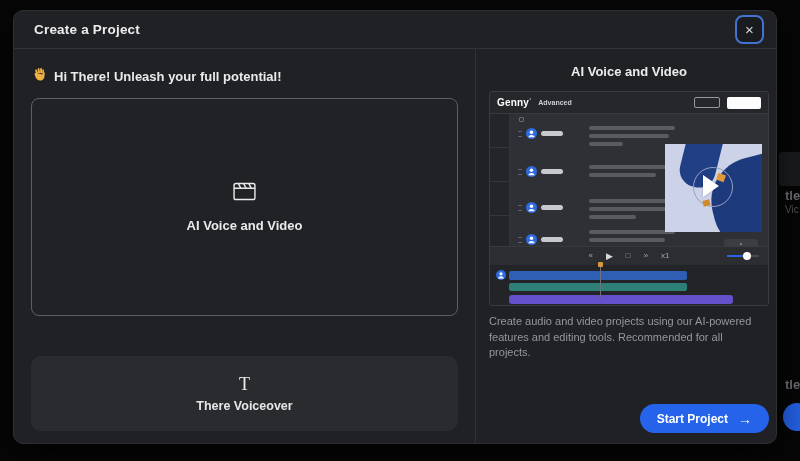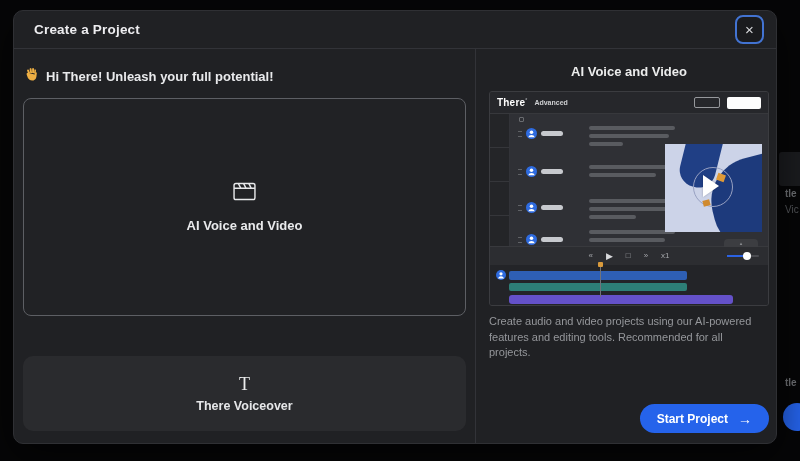--- a/index.html
+++ b/index.html
@@ -4,40 +4,40 @@
 <style>
   * { margin:0; padding:0; box-sizing:border-box; }
   html,body { background:#070708; }
   .stage {
     position:relative; width:800px; height:461px; overflow:hidden;
     background:#060607; font-family:"Liberation Sans", sans-serif;
   }
 
   
   .bg-thumb { position:absolute; left:779px; top:152px; width:21px; height:34px; background:#1b1c1f; border-radius:3px 0 0 3px; }
-  .frag { position:absolute; left:785px; color:#6e7074; font-size:10px; font-weight:bold; white-space:nowrap; }
+  .frag { position:absolute; left:785px; color:#6e7074; font-size:13px; font-weight:bold; white-space:nowrap; }
   .frag.sub { color:#55575b; font-size:10px; font-weight:normal; }
   .bg-fab { position:absolute; left:783px; top:403px; width:28px; height:28px; border-radius:50%; background:#2563eb; }
 
   
   .modal {
     position:absolute; left:13px; top:10px; width:764px; height:434px;
     background:#202124; border:1px solid #2f3034; border-radius:10px;
     box-shadow:0 12px 40px rgba(0,0,0,.6); overflow:hidden;
   }
   .modal-header { height:38px; border-bottom:1px solid #323338; display:flex; align-items:center; justify-content:space-between; padding:0 12px 0 20px; }
   .modal-title { font-size:13.5px; font-weight:bold; color:#ededf0; letter-spacing:.2px; }
   .close-btn {
     width:29px; height:29px; border-radius:8px; border:2px solid #4273d2; background:#1a1b1e;
     color:#d7d8db; font-size:15px; line-height:1; display:flex; align-items:center; justify-content:center; cursor:pointer;
   }
   .modal-body { display:flex; height:398px; }
 
   
-  .col-left { width:461px; padding:12px 9px 0; }
+  .col-left { width:461px; padding:12px 17px 0; }
   .greeting { display:flex; align-items:center; gap:7px; margin:6px 0 13px 1px; font-size:13px; font-weight:bold; color:#e9eaec; }
   .primary-card {
     height:218px; border:1px solid #5d5f64; border-radius:8px; background:#212225;
     display:flex; flex-direction:column; align-items:center; justify-content:center; gap:13px; cursor:pointer;
   }
   .primary-label { font-size:13px; font-weight:bold; color:#e9eaec; }
   .cards-row { display:flex; gap:14px; margin-top:40px; }
   .mini-card {
     flex:1; height:75px; background:#2a2b2e; border-radius:10px; cursor:pointer;
     display:flex; flex-direction:column; align-items:center; justify-content:center; gap:6px;
@@ -161,21 +161,21 @@
             <div class="mini-label">There Voiceover</div>
           </div>
         </div>
       </div>
 
       <div class="col-right">
         <div class="right-heading">AI Voice and Video</div>
 
         <div class="preview">
           <div class="pv-topbar">
-            <span class="pv-logo"><span>There</span><sup>*</sup></span>
+            <span class="pv-logo"><span>Genny</span><sup>*</sup></span>
             <span class="pv-plan">Advanced</span>
             <span class="pv-spacer"></span>
             <span class="pv-btn-outline"></span>
             <span class="pv-btn-white"></span>
           </div>
 
           <div class="pv-content">
             <div class="pv-sidebar"></div>
             <div class="pv-main">
               <div class="pv-tool"></div>

